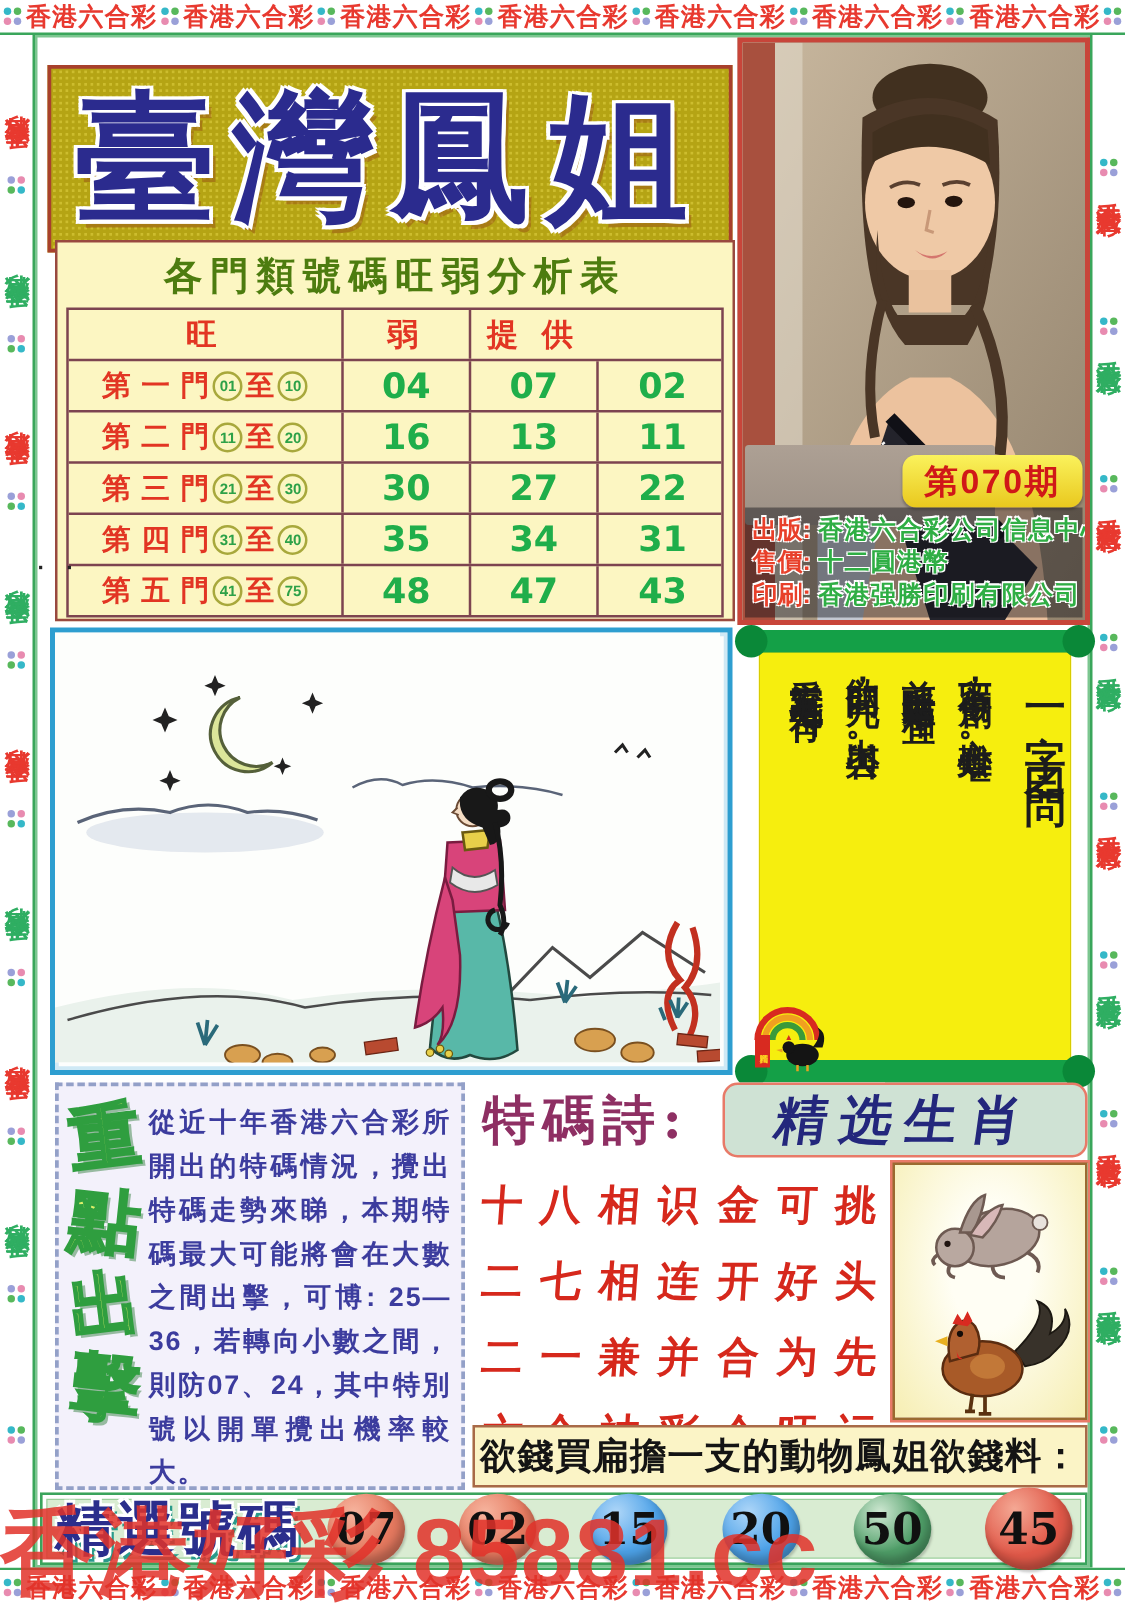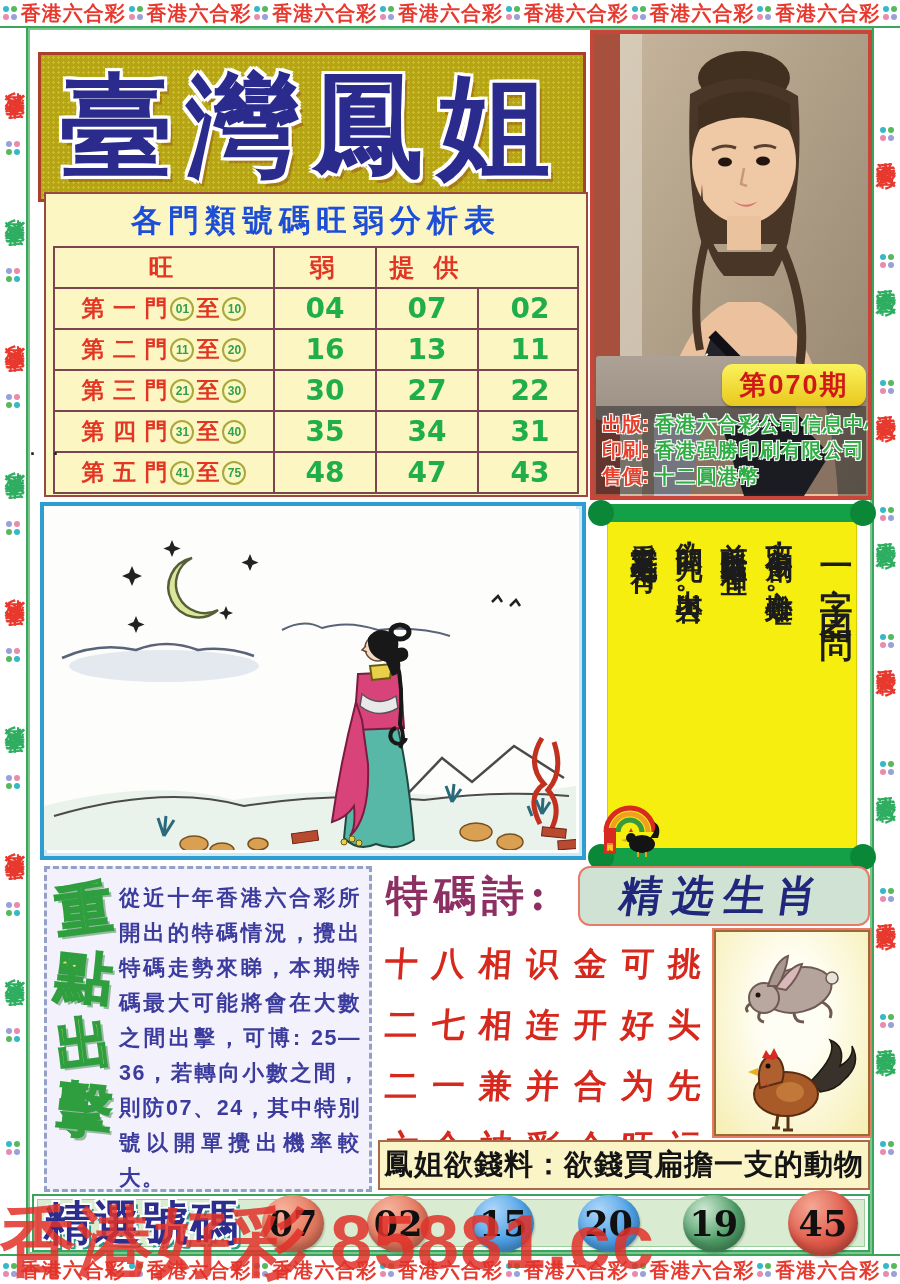--- a/index.html
+++ b/index.html
@@ -29,21 +29,21 @@
   .title-box{left:38px;top:52px;width:548px;height:150px;border:3px solid #a8402c;
      background-color:#b5a414;
      background-image:radial-gradient(#cdbd2e 1.2px,transparent 1.2px);background-size:5px 5px;
      display:flex;align-items:center;justify-content:center;}
   .title-box span{font-size:112px;font-weight:900;color:#2b2b8e;letter-spacing:14px;line-height:1;
      text-shadow:-3px -3px 0 #fff,3px -3px 0 #fff,-3px 3px 0 #fff,3px 3px 0 #fff,
                  -3px 0 0 #fff,3px 0 0 #fff,0 -3px 0 #fff,0 3px 0 #fff,5px 6px 0 rgba(140,50,20,.35);}
 
   
   .table-box{left:44px;top:192px;width:544px;height:305px;background:#fcf6c2;border:2px solid #99493f;}
-  .tb-title{margin:6px 4px 4px;text-align:center;color:#1d4ed8;font-weight:900;font-size:31px;letter-spacing:6px;}
+  .tb-title{margin:6px 4px 4px;text-align:center;color:#4d7c0f;font-weight:900;font-size:31px;letter-spacing:6px;}
   .grid{margin:0 7px;border:2px solid #7c4450;}
   .trow{display:grid;grid-template-columns:218px 102px 102px 104px;border-top:2px solid #7c4450;}
   .trow:first-child{border-top:none;}
   .tcell{border-left:2px solid #7c4450;text-align:center;padding:3px 0;font-weight:900;}
   .tcell:first-child{border-left:none;}
   .th{color:#e23523;font-size:25px;letter-spacing:6px;}
   .gate{color:#e23523;font-size:23px;letter-spacing:1px;display:flex;align-items:center;justify-content:center;gap:2px;}
   .circ{display:inline-flex;align-items:center;justify-content:center;width:20px;height:20px;border:2px solid #a8a83c;
         border-radius:50%;color:#2da148;font-size:12px;font-weight:900;letter-spacing:0;}
   .val{color:#1fae4a;font-size:28px;font-family:"DejaVu Sans",sans-serif;}
@@ -535,22 +535,22 @@
       <polyline points="112,320 126,336 146,346 170,348 196,342" fill="none" stroke="#f4f4f4" stroke-width="3" stroke-dasharray="2 5"></polyline>
       <path d="M186,210 q28,60 20,120" stroke="#4a3626" stroke-width="9" fill="none"></path>
       <path d="M112,206 q-16,60 -6,110" stroke="#4a3626" stroke-width="8" fill="none"></path>
     </svg>
     <div class="abs censor"></div>
     <div class="abs issue-pill">
       <span>第070期</span>
     </div>
     <div class="abs pub" id="pub-lines">
         <div class="pub-line"><span class="lab">出版:</span><span class="valg">香港六合彩公司信息中心</span></div>
+        <div class="pub-line"><span class="lab">售價:</span><span class="valg">十二圓港幣</span></div>
         <div class="pub-line"><span class="lab">印刷:</span><span class="valg">香港强勝印刷有限公司</span></div>
-        <div class="pub-line"><span class="lab">售價:</span><span class="valg">十二圓港幣</span></div>
       </div>
   </div>
 
   <div class="abs art-box">
     <svg width="532" height="344" viewBox="0 0 532 344">
       <rect width="532" height="344" fill="#fdfefc"></rect>
       <path d="M0,344 L0,300 Q110,272 190,294 Q300,278 420,292 Q490,286 532,280 L532,344 Z" fill="#eaf2ec"></path>
       <path d="M10,310 Q120,278 200,300 Q290,286 380,294" stroke="#4a4a4a" stroke-width="2" fill="none"></path>
       <path d="M380,294 Q460,284 525,290" stroke="#4a4a4a" stroke-width="2" fill="none"></path>
       <ellipse cx="120" cy="160" rx="95" ry="16" fill="#ccd4e2" opacity="0.5"></ellipse>
@@ -705,41 +705,41 @@
       <path d="M44,52 q-4,-22 6,-30 q8,-6 14,2 q6,10 2,22 Z" fill="#b06030" stroke="#5a2c10" stroke-width="2"></path>
       <path d="M46,22 l4,-8 4,6 4,-8 4,8 -4,4 Z" fill="#d82a20"></path>
       <path d="M42,32 l-10,4 10,4 Z" fill="#e8b020"></path>
       <path d="M50,40 q-2,8 4,10 q-6,2 -4,-10 Z" fill="#d82a20"></path>
       <circle cx="52" cy="30" r="2.5" fill="#140c08"></circle>
       <path d="M62,78 l-2,14 m-4,0 l8,0 m8,-12 l0,14 m-5,0 l10,0" stroke="#5a3210" stroke-width="3" fill="none"></path>
     </svg>
   </div>
 
   <div class="abs money-line">
+    <span>欲錢買扁擔一支的動物</span>
     <span>鳳姐欲錢料：</span>
-    <span>欲錢買扁擔一支的動物</span>
   </div>
 
   <div class="abs bottom-bar">
     <div class="bn-label">精選號碼</div>
     <div class="balls" id="balls">
         <div class="ball" style="background: radial-gradient(circle at 34% 26%, rgb(246, 180, 158) 0%, rgb(229, 121, 95) 55%, rgb(229, 121, 95));">
           <span>07</span>
         </div>
         <div class="ball" style="background: radial-gradient(circle at 34% 26%, rgb(246, 180, 158) 0%, rgb(229, 121, 95) 55%, rgb(229, 121, 95));">
           <span>02</span>
         </div>
         <div class="ball" style="background: radial-gradient(circle at 34% 26%, rgb(174, 214, 248) 0%, rgb(77, 162, 232) 55%, rgb(77, 162, 232));">
           <span>15</span>
         </div>
         <div class="ball" style="background: radial-gradient(circle at 34% 26%, rgb(174, 214, 248) 0%, rgb(77, 162, 232) 55%, rgb(77, 162, 232));">
           <span>20</span>
         </div>
         <div class="ball" style="background: radial-gradient(circle at 34% 26%, rgb(207, 232, 210) 0%, rgb(79, 158, 104) 55%, rgb(79, 158, 104));">
-          <span>19</span>
+          <span>50</span>
         </div>
         <div class="ball" style="background: radial-gradient(circle at 34% 26%, rgb(244, 168, 148) 0%, rgb(224, 88, 72) 55%, rgb(224, 88, 72));">
           <span>45</span>
         </div>
       </div>
   </div>
 
   <div class="abs watermark">香港好彩  85881.cc</div>
 </div>
 

